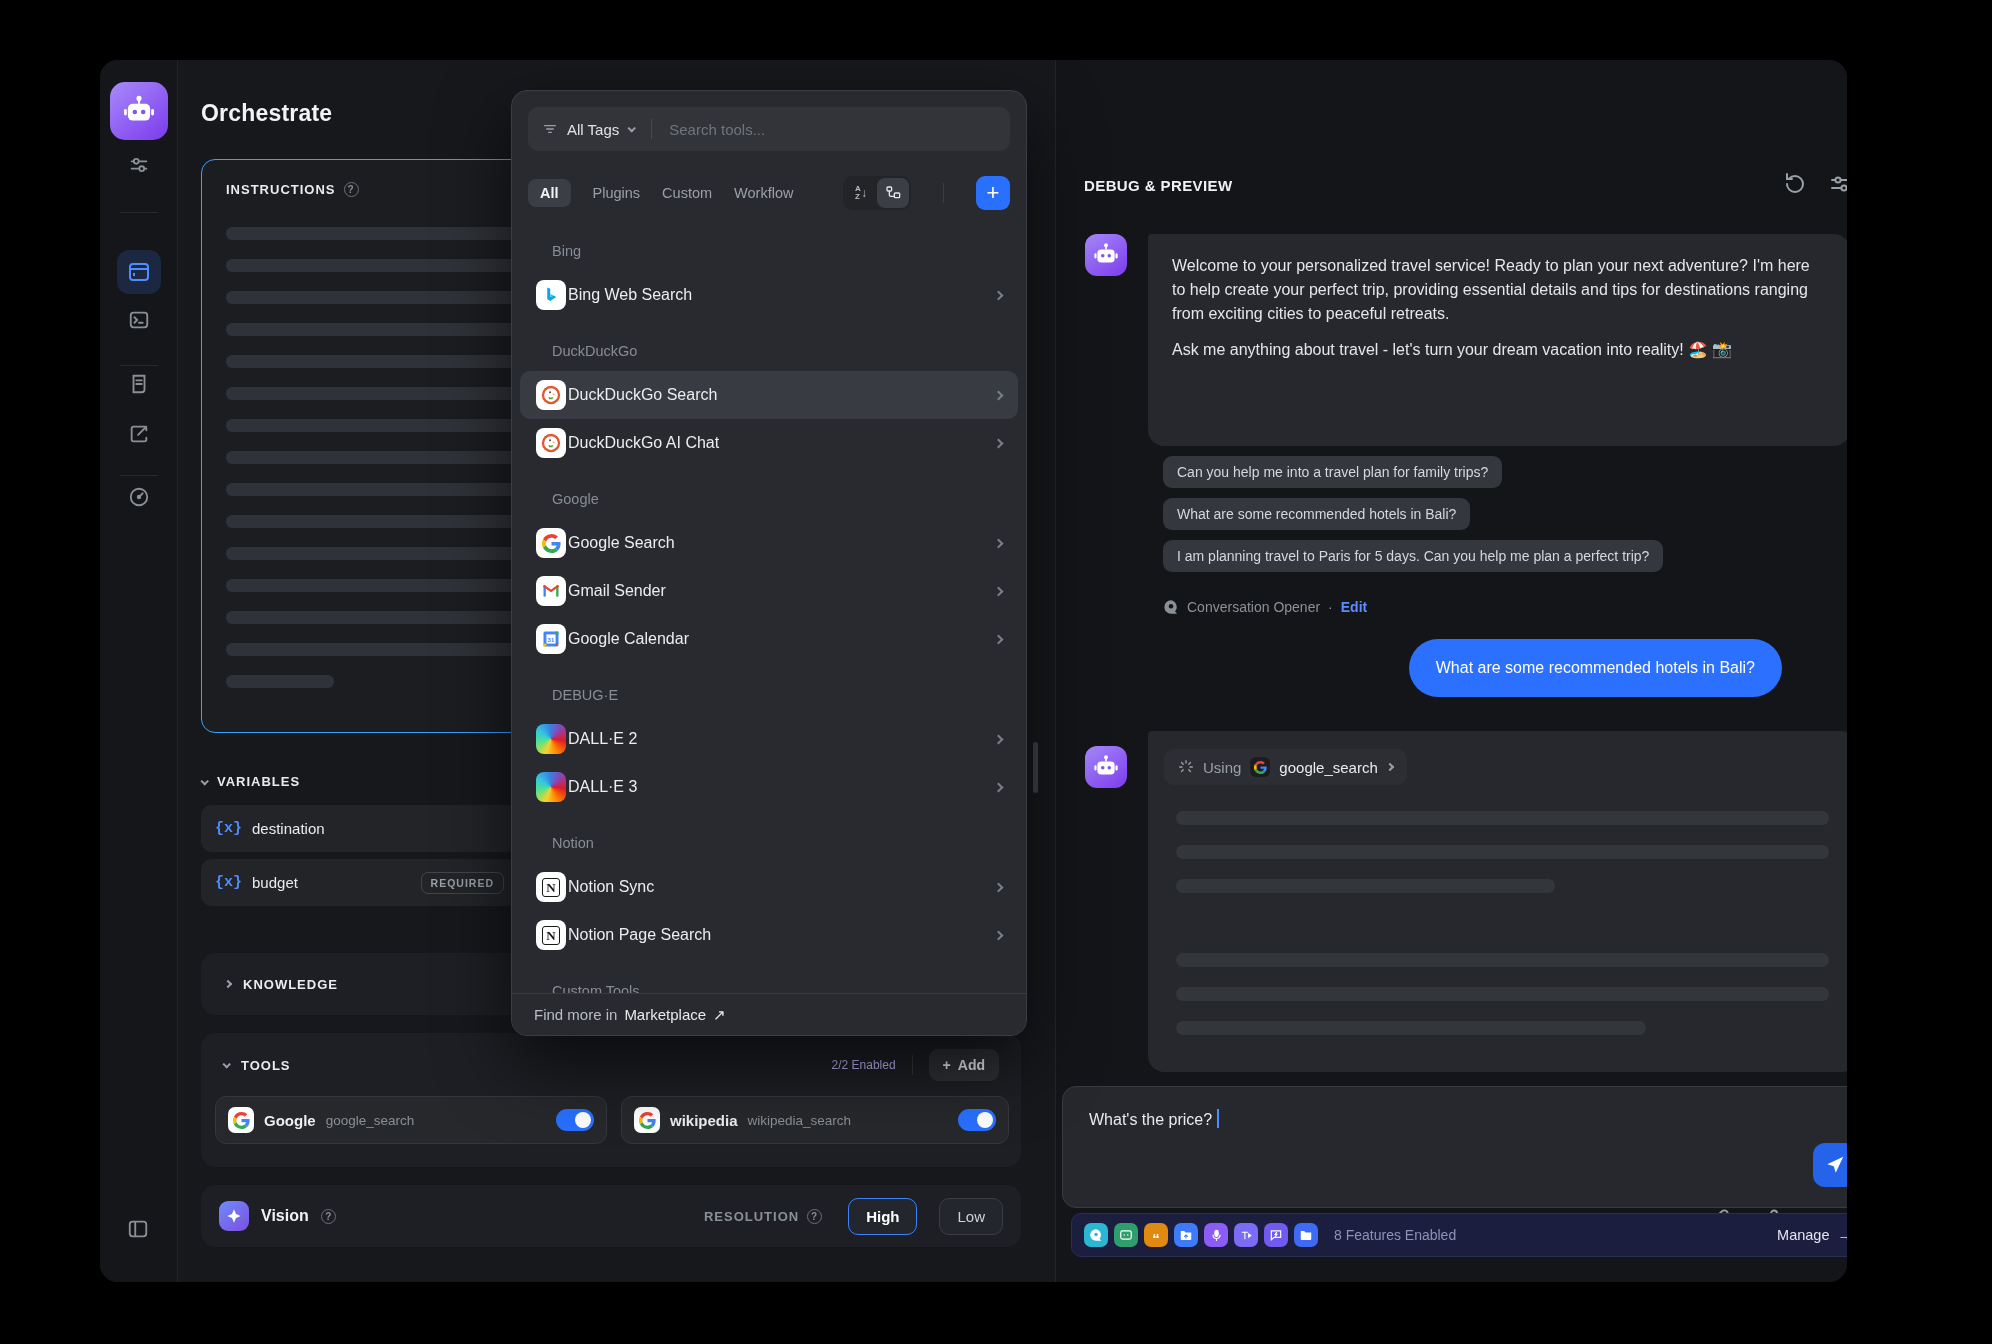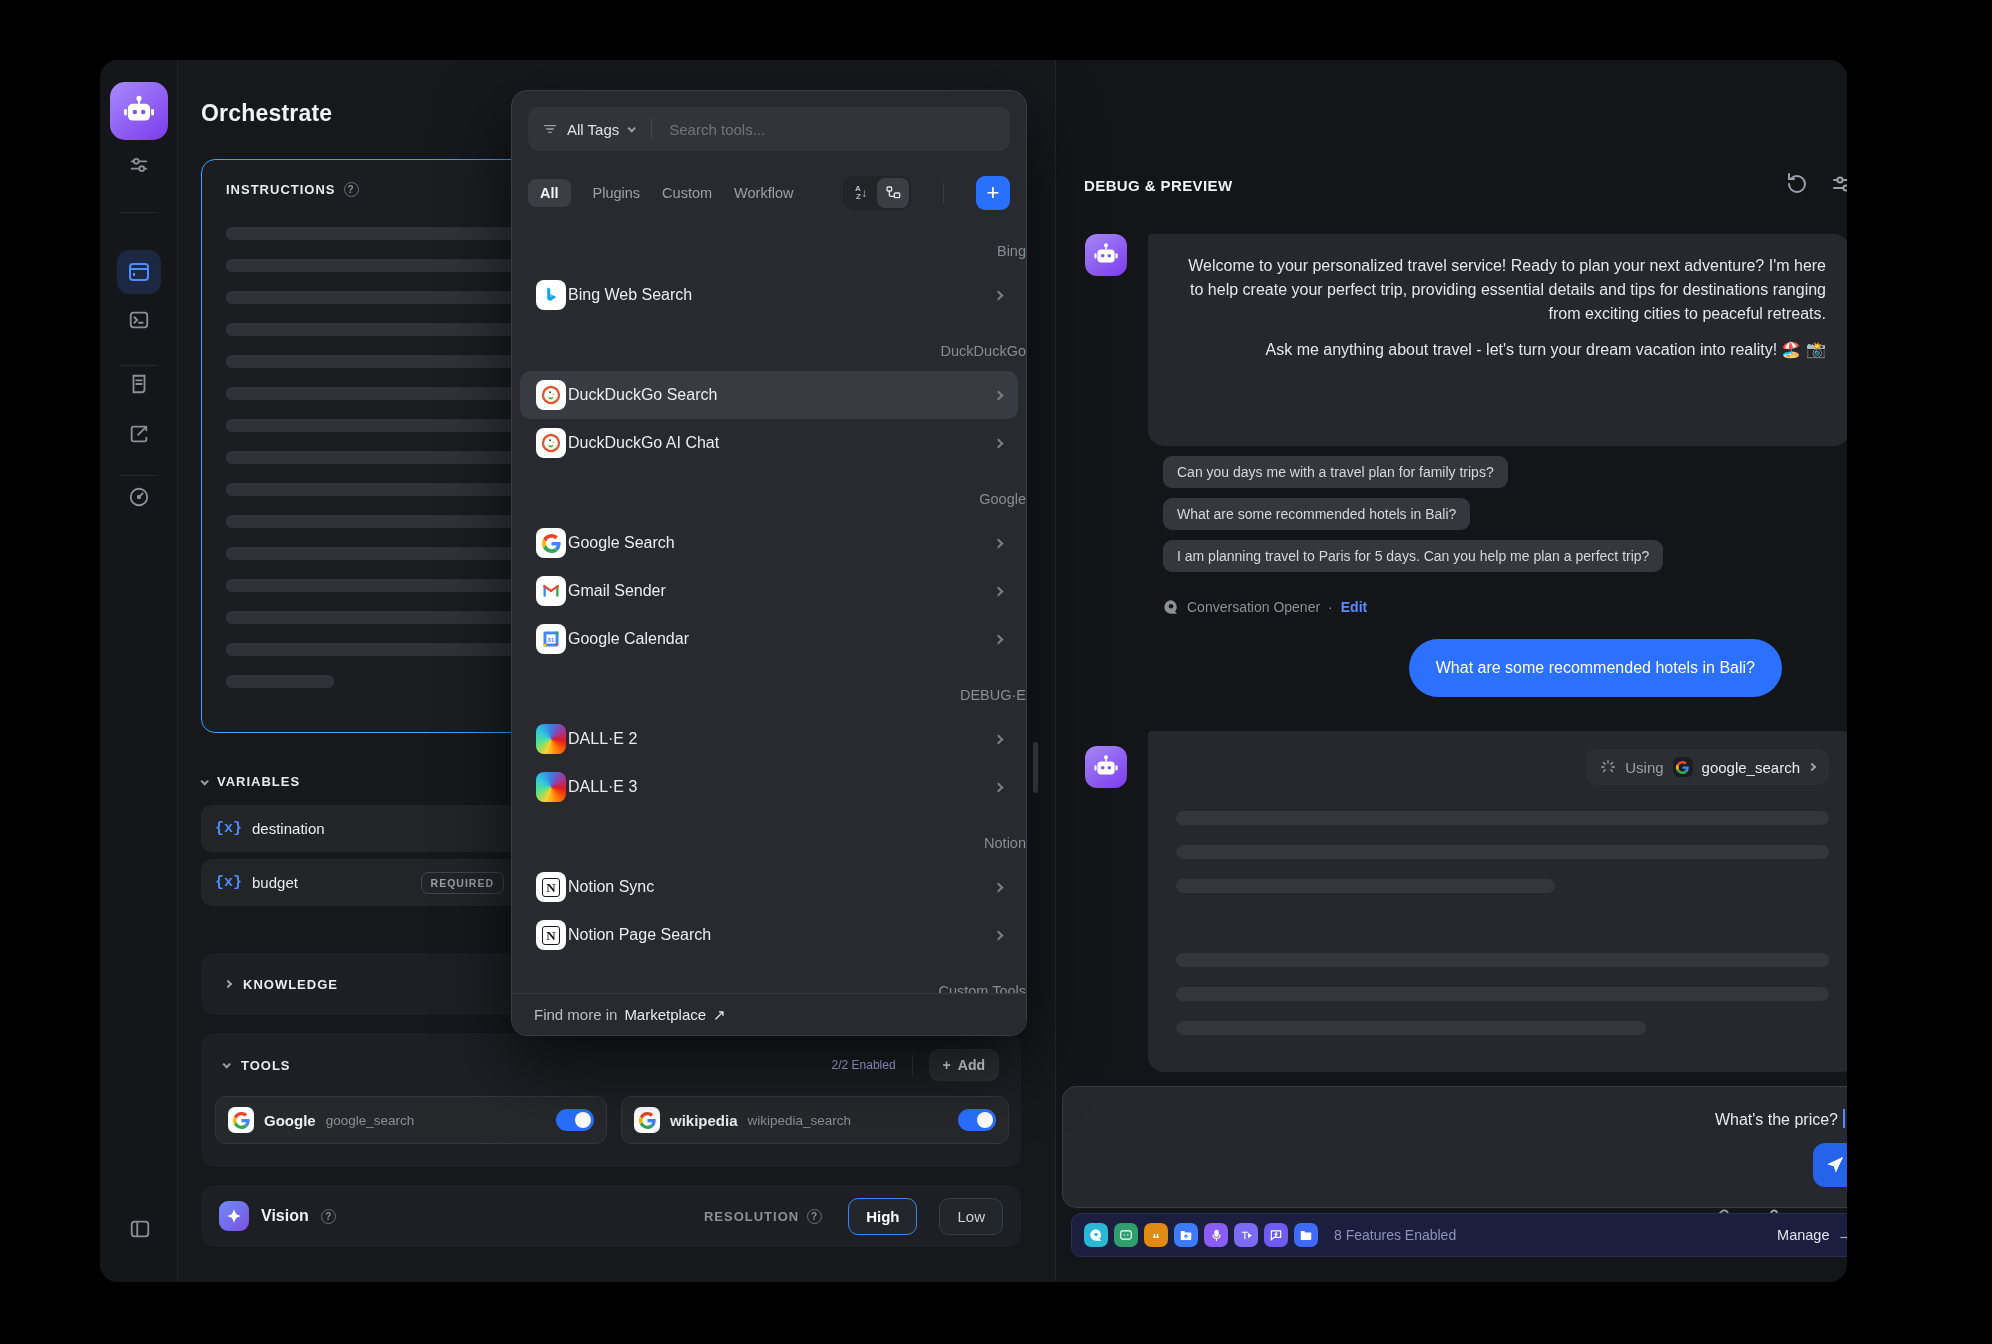--- a/index.html
+++ b/index.html
@@ -1,20 +1,20 @@
 <!DOCTYPE html>
 <html><head>
 <meta charset="utf-8">
 <style>
   * { margin:0; padding:0; box-sizing:border-box; }
   html,body { width:1992px; height:1344px; background:#000; overflow:hidden;
     font-family:"Liberation Sans", sans-serif; -webkit-font-smoothing:antialiased; }
   .window { position:absolute; left:100px; top:60px; width:1747px; height:1222px;
     background:#17181c; border-radius:18px; box-shadow:0 30px 90px rgba(0,0,0,.85);
-    overflow:hidden;text-align:right; }
+    overflow:hidden; }
 
   
   .sidebar { position:absolute; left:0; top:0; width:78px; height:100%;
     background:#15161a; border-right:1px solid #232428; }
   .logo { position:absolute; left:10px; top:22px; width:58px; height:58px; border-radius:15px;
     background:linear-gradient(140deg,#a78bfa,#7c3aed); display:flex; align-items:center; justify-content:center; }
   .side-ic { position:absolute; left:27px; width:24px; height:24px; color:#8b9097;
     display:flex; align-items:center; justify-content:center; }
   .side-sel { position:absolute; left:17px; width:44px; height:44px; border-radius:12px;
     background:#1c2742; color:#4d8dff; display:flex; align-items:center; justify-content:center; }
@@ -109,21 +109,21 @@
   .tp-tab { color:#9aa0a8; font-size:14.5px; }
   .tp-tab.active { background:#3b3e44; color:#f2f3f5; font-weight:bold; border-radius:8px; padding:6px 12px; }
   .tp-seg { margin-left:auto; background:#222428; border-radius:10px; display:flex; padding:2px; }
   .tp-seg > span { width:32px; height:30px; display:flex; align-items:center; justify-content:center; color:#b9bdc4; }
   .tp-seg .seg-on { background:#3b3e44; border-radius:8px; }
   .tp-seg-div { width:1px; height:20px; background:#3a3d43; margin:0 10px 0 10px; align-self:center; }
   .tp-plus { width:34px; height:34px; background:#2970ff; border-radius:9px; color:#fff;
     display:flex; align-items:center; justify-content:center; font-size:22px; }
   .tp-list { position:absolute; left:0; top:128px; right:0; bottom:42px; overflow:hidden; }
   .tp-section { margin-top:24px; }
-  .tp-label { height:20px; margin:0 0 8px; padding-left:24px; color:#878d96; font-size:14.5px; }
+  .tp-label { height:20px; margin:0 16px 8px; padding-left:24px; color:#878d96; font-size:14.5px; }
   .tp-row { height:48px; margin:0 8px; padding:0 16px; border-radius:10px;
     display:flex; align-items:center; gap:2px; }
   .tp-row.selected { background:#383b41; }
   .tp-row .wicon { width:30px; height:30px; border-radius:8px; }
   .tp-row-label { color:#ebedf0; font-size:16px; }
   .tp-row .chev { margin-left:auto; color:#787e86; }
   .tp-footer { position:absolute; left:0; right:0; bottom:0; height:42px; background:#282a2f;
     border-top:1px solid #383b41; border-radius:0 0 15px 15px; display:flex; align-items:center;
     gap:7px; padding:0 22px; font-size:15px; }
   .tp-footer .pre { color:#b9bdc4; }
@@ -608,21 +608,21 @@
         <circle cx="14.8" cy="12.6" r="1.5" fill="#8257e6"></circle>
         <rect x="2" y="10.6" width="1.9" height="4.4" rx="0.95" fill="#fff"></rect>
         <rect x="20.1" y="10.6" width="1.9" height="4.4" rx="0.95" fill="#fff"></rect>
       </svg>
   </div>
   <div class="bot-card msg1">
     <p>Welcome to your personalized travel service! Ready to plan your next adventure? I'm here to help create your perfect trip, providing essential details and tips for destinations ranging from exciting cities to peaceful retreats.</p>
     <p>Ask me anything about travel - let's turn your dream vacation into reality! 🏖️ 📸</p>
   </div>
 
-  <div class="chip" style="top:396px">Can you days me with a travel plan for family trips?</div>
+  <div class="chip" style="top:396px">Can you help me into a travel plan for family trips?</div>
   <div class="chip" style="top:438px">What are some recommended hotels in Bali?</div>
   <div class="chip" style="top:480px">I am planning travel to Paris for 5 days. Can you help me plan a perfect trip?</div>
 
   <div class="opener-row">
     <svg width="16" height="16" viewBox="0 0 24 24" fill="currentColor">
         <path d="M12 2a10 10 0 100 20h9l-3-3.5A10 10 0 0012 2z"></path>
         <circle cx="12" cy="11" r="3.4" fill="#141519"></circle>
       </svg>
     <span>Conversation Opener</span>
     <span>·</span>

